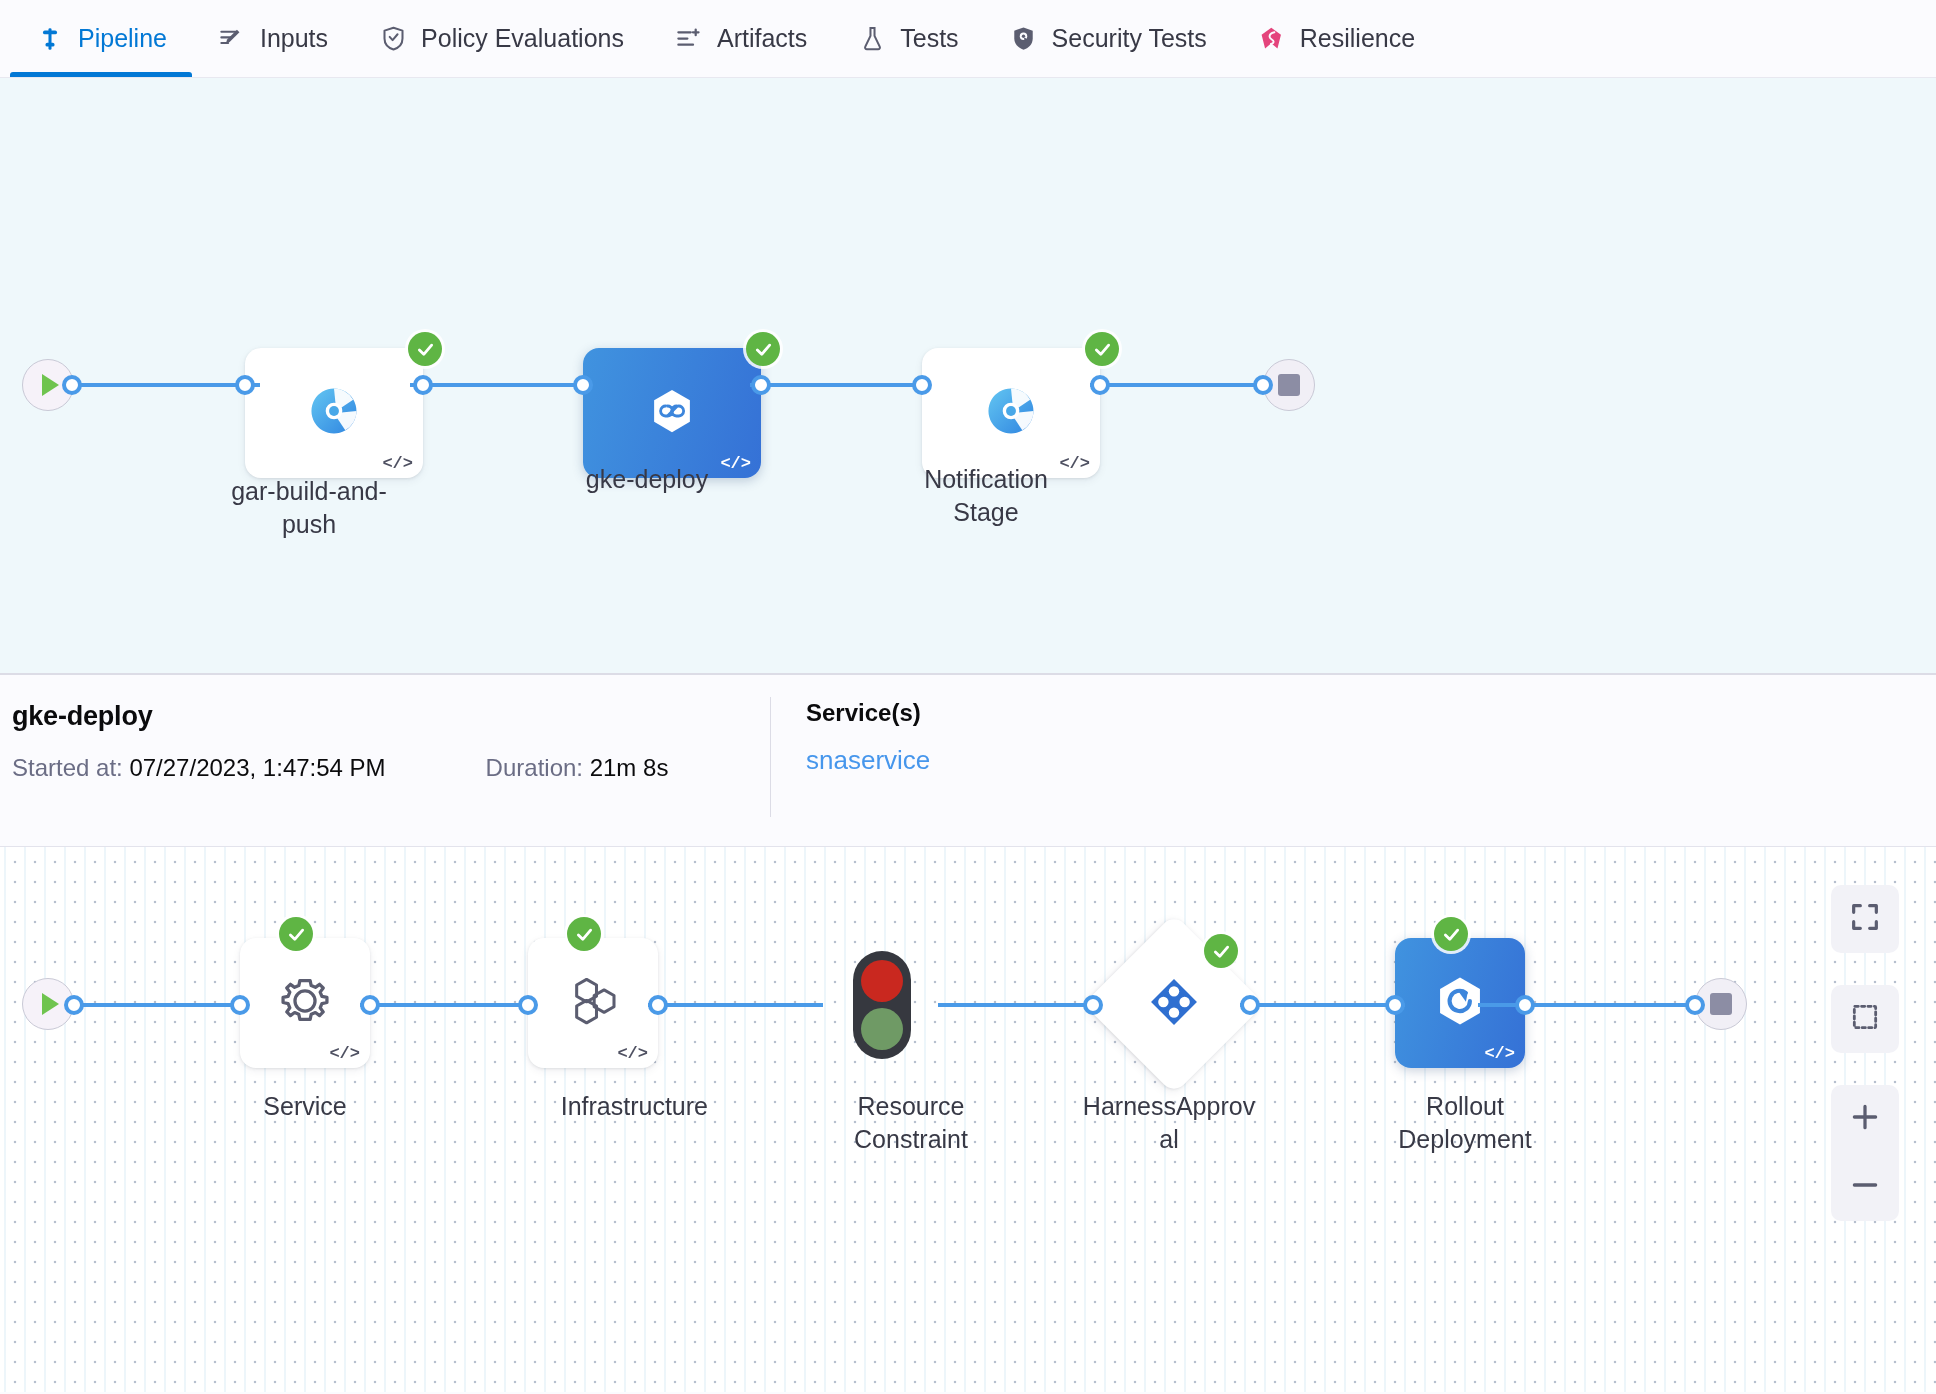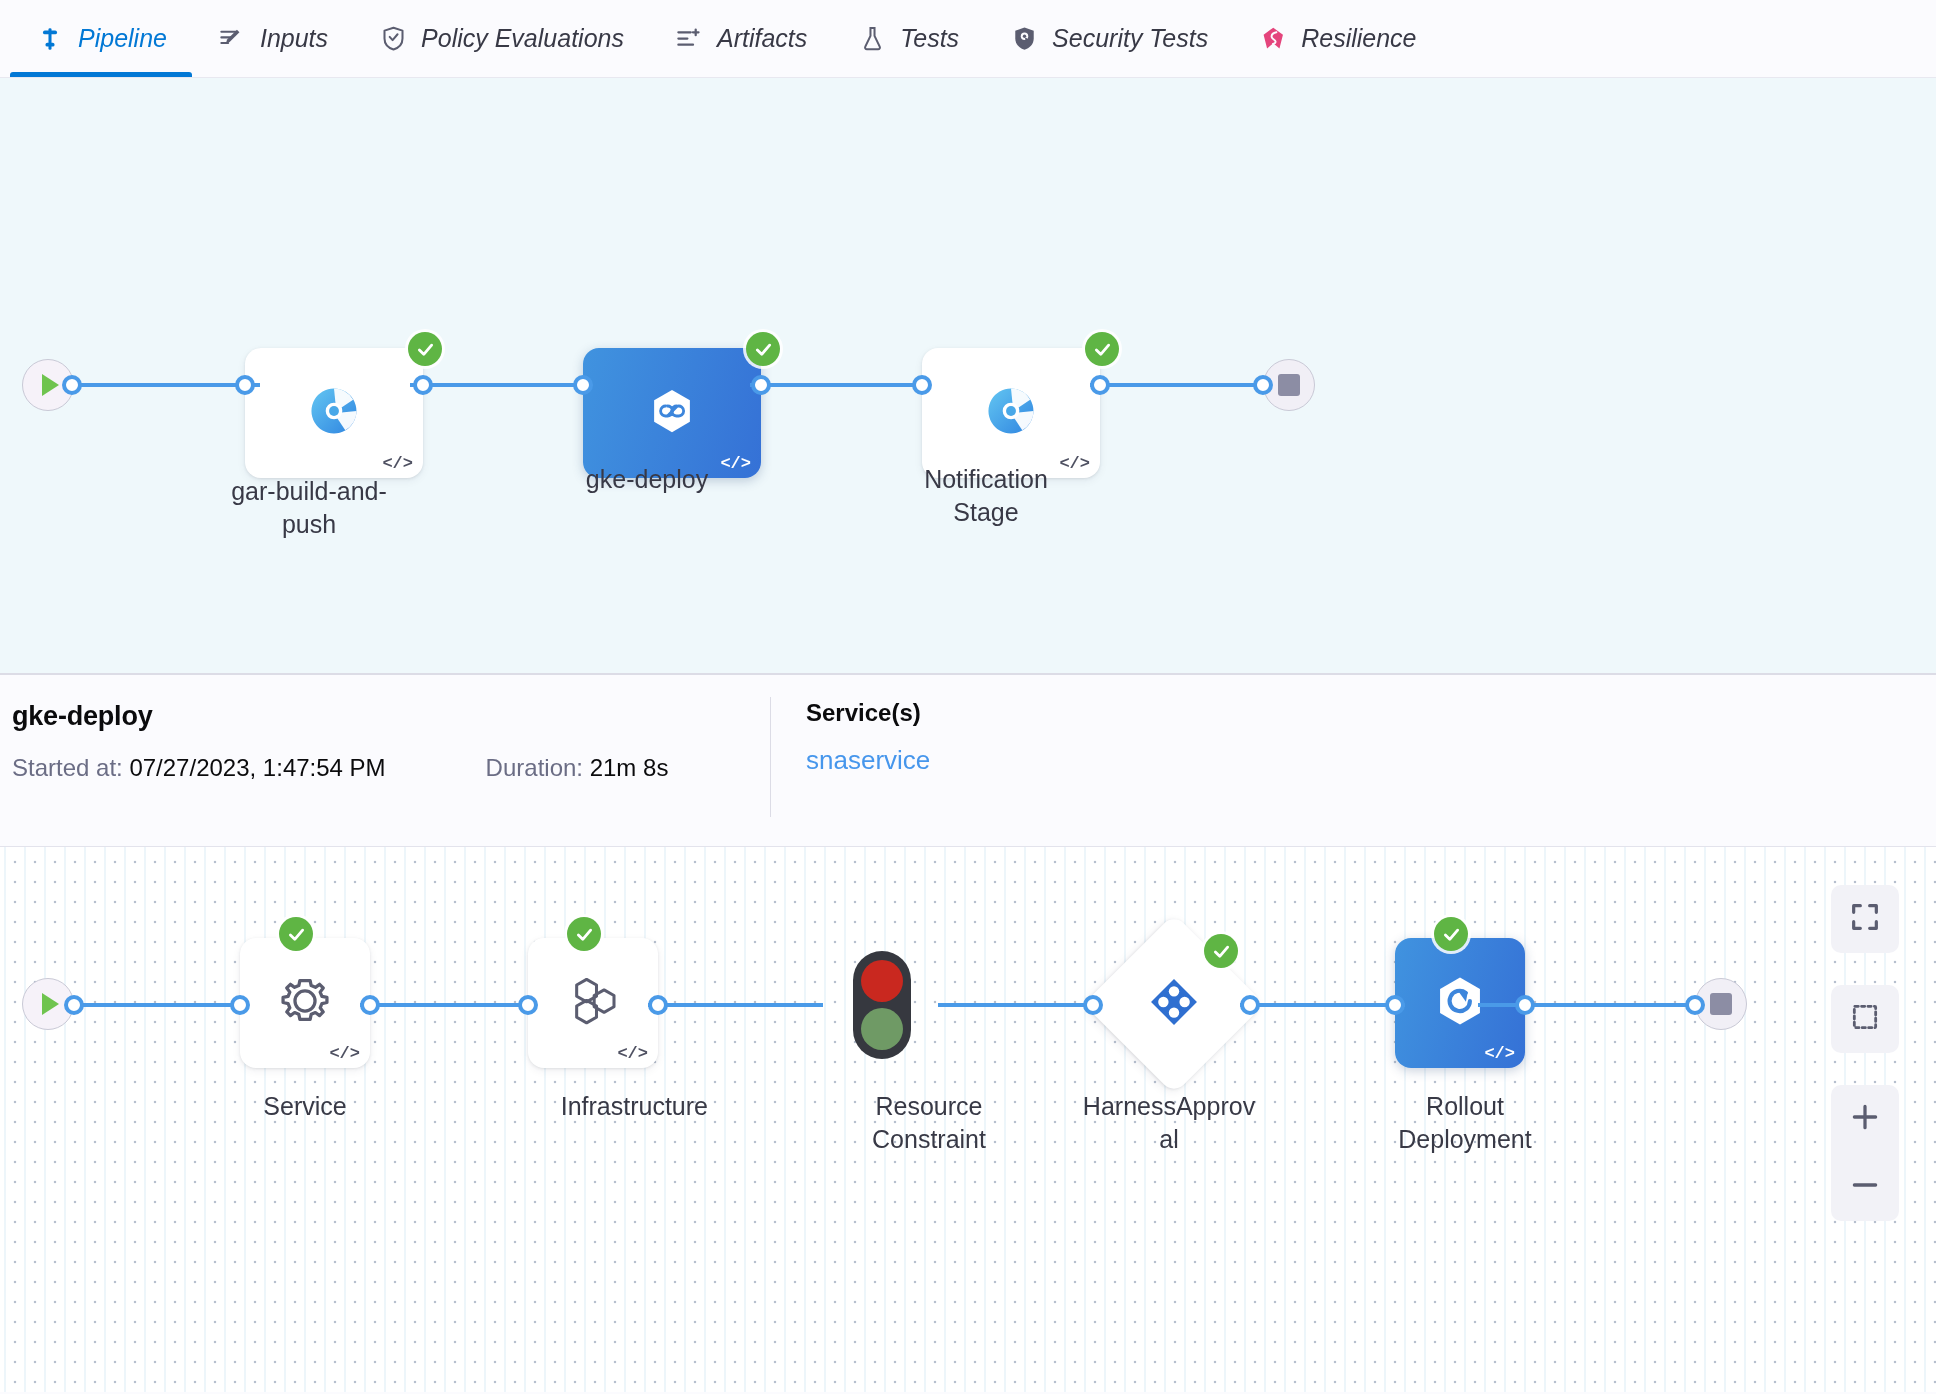--- a/index.html
+++ b/index.html
@@ -24,21 +24,20 @@
     display: flex;
     align-items: center;
     gap: 13px;
     padding: 0 25px;
     cursor: pointer;
     position: relative;
     color: #383946;
     font-size: 25px;
     font-weight: 500;
     white-space: nowrap;
-    font-style: italic;
   }
   .tab .tab-ico { display: flex; align-items: center; justify-content: center; width: 30px; height: 30px; }
   .tab.active { color: #0278d5; }
   .tab.active::after {
     content: "";
     position: absolute;
     left: 0; right: 0; bottom: 0;
     height: 5px;
     background: #0278d5;
     border-radius: 3px 3px 0 0;
@@ -492,21 +491,21 @@
   <div class="port" style="left:518px; top:148px;"></div>
   <div class="port" style="left:648px; top:148px;"></div>
   <div class="nodelabel" style="left:478px; top:243px; width:230px;text-align:right;">Infrastructure</div>
 
   <div class="node" style="left:853px; top:104px;">
     <div class="traffic">
       <span class="lamp red"></span>
       <span class="lamp green"></span>
     </div>
   </div>
-  <div class="nodelabel" style="left:834px; top:243px; width:190px;">Resource
+  <div class="nodelabel" style="left:816px; top:243px; width:190px;">Resource
 Constraint</div>
 
   <div class="node" style="left:1110px; top:93px;">
     <div class="diamond">
       <span>
         <svg viewBox="0 0 48 48" width="58" height="58">
           <path d="M24 5 L43 24 L24 43 L5 24 Z" fill="#2f6fd0"></path>
           <circle cx="24" cy="15.2" r="4.3" fill="#ffffff"></circle>
           <circle cx="24" cy="32.8" r="4.3" fill="#ffffff"></circle>
           <circle cx="15.2" cy="24" r="4.3" fill="#ffffff"></circle>

